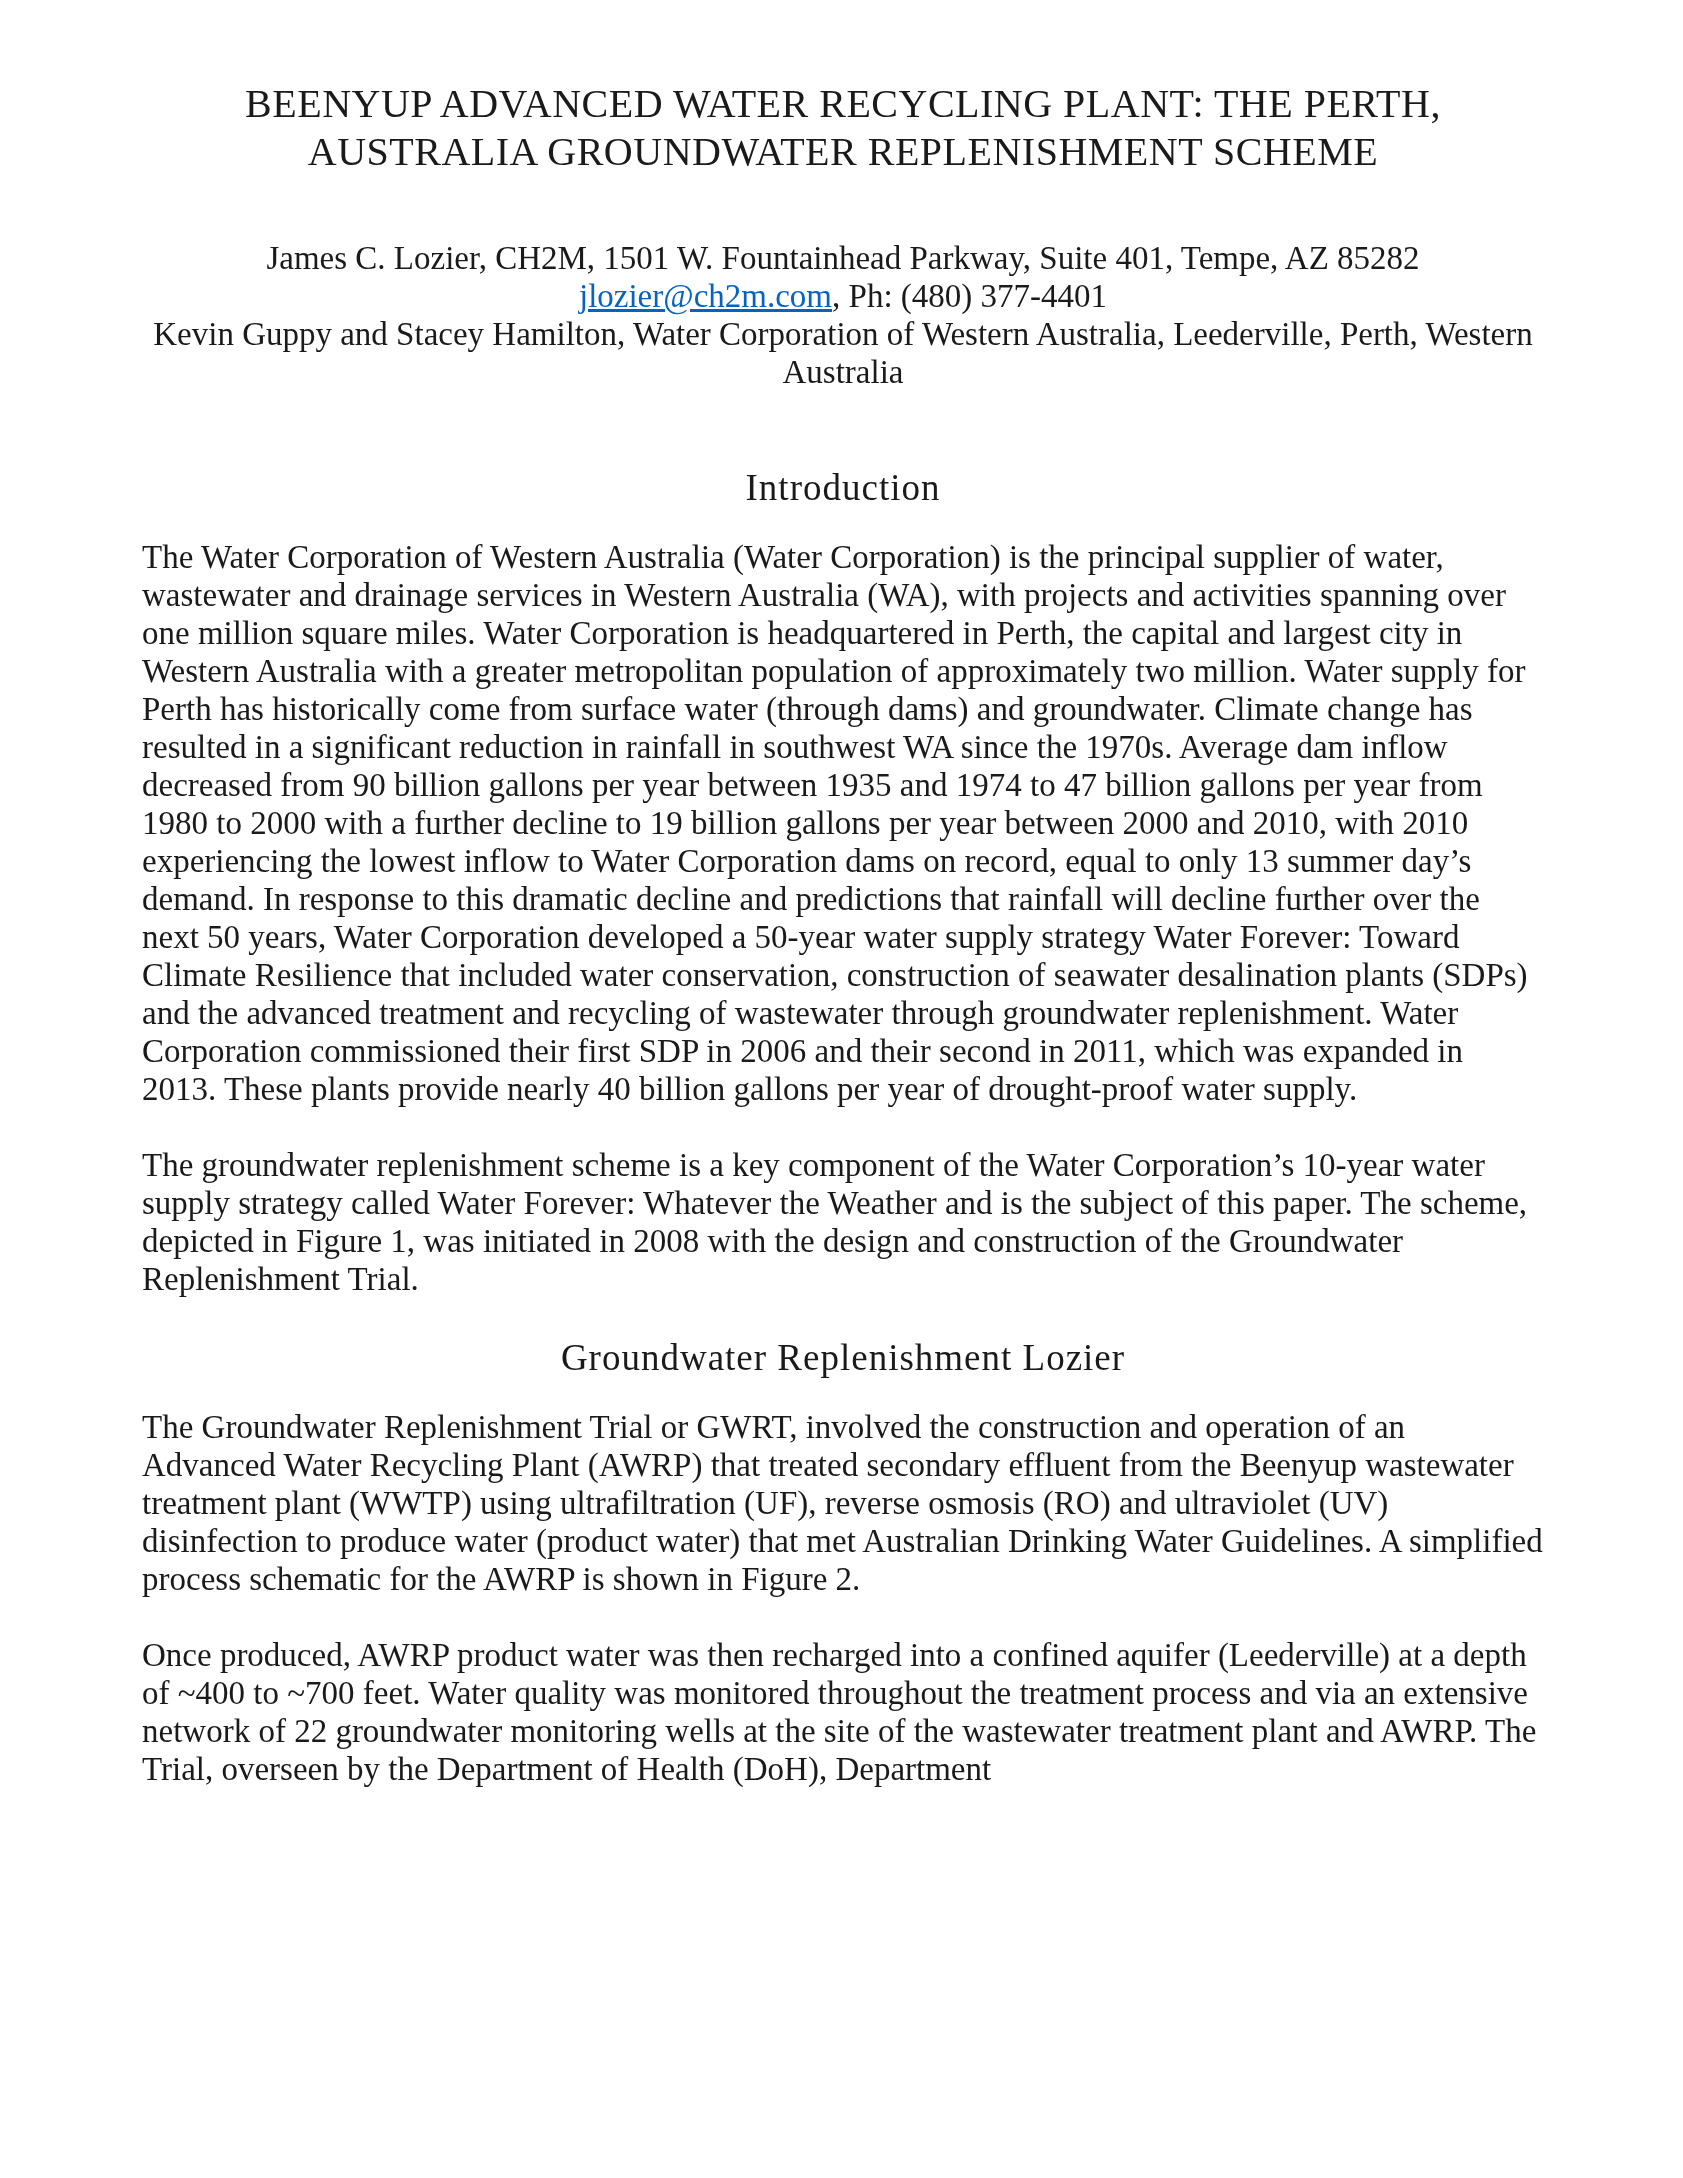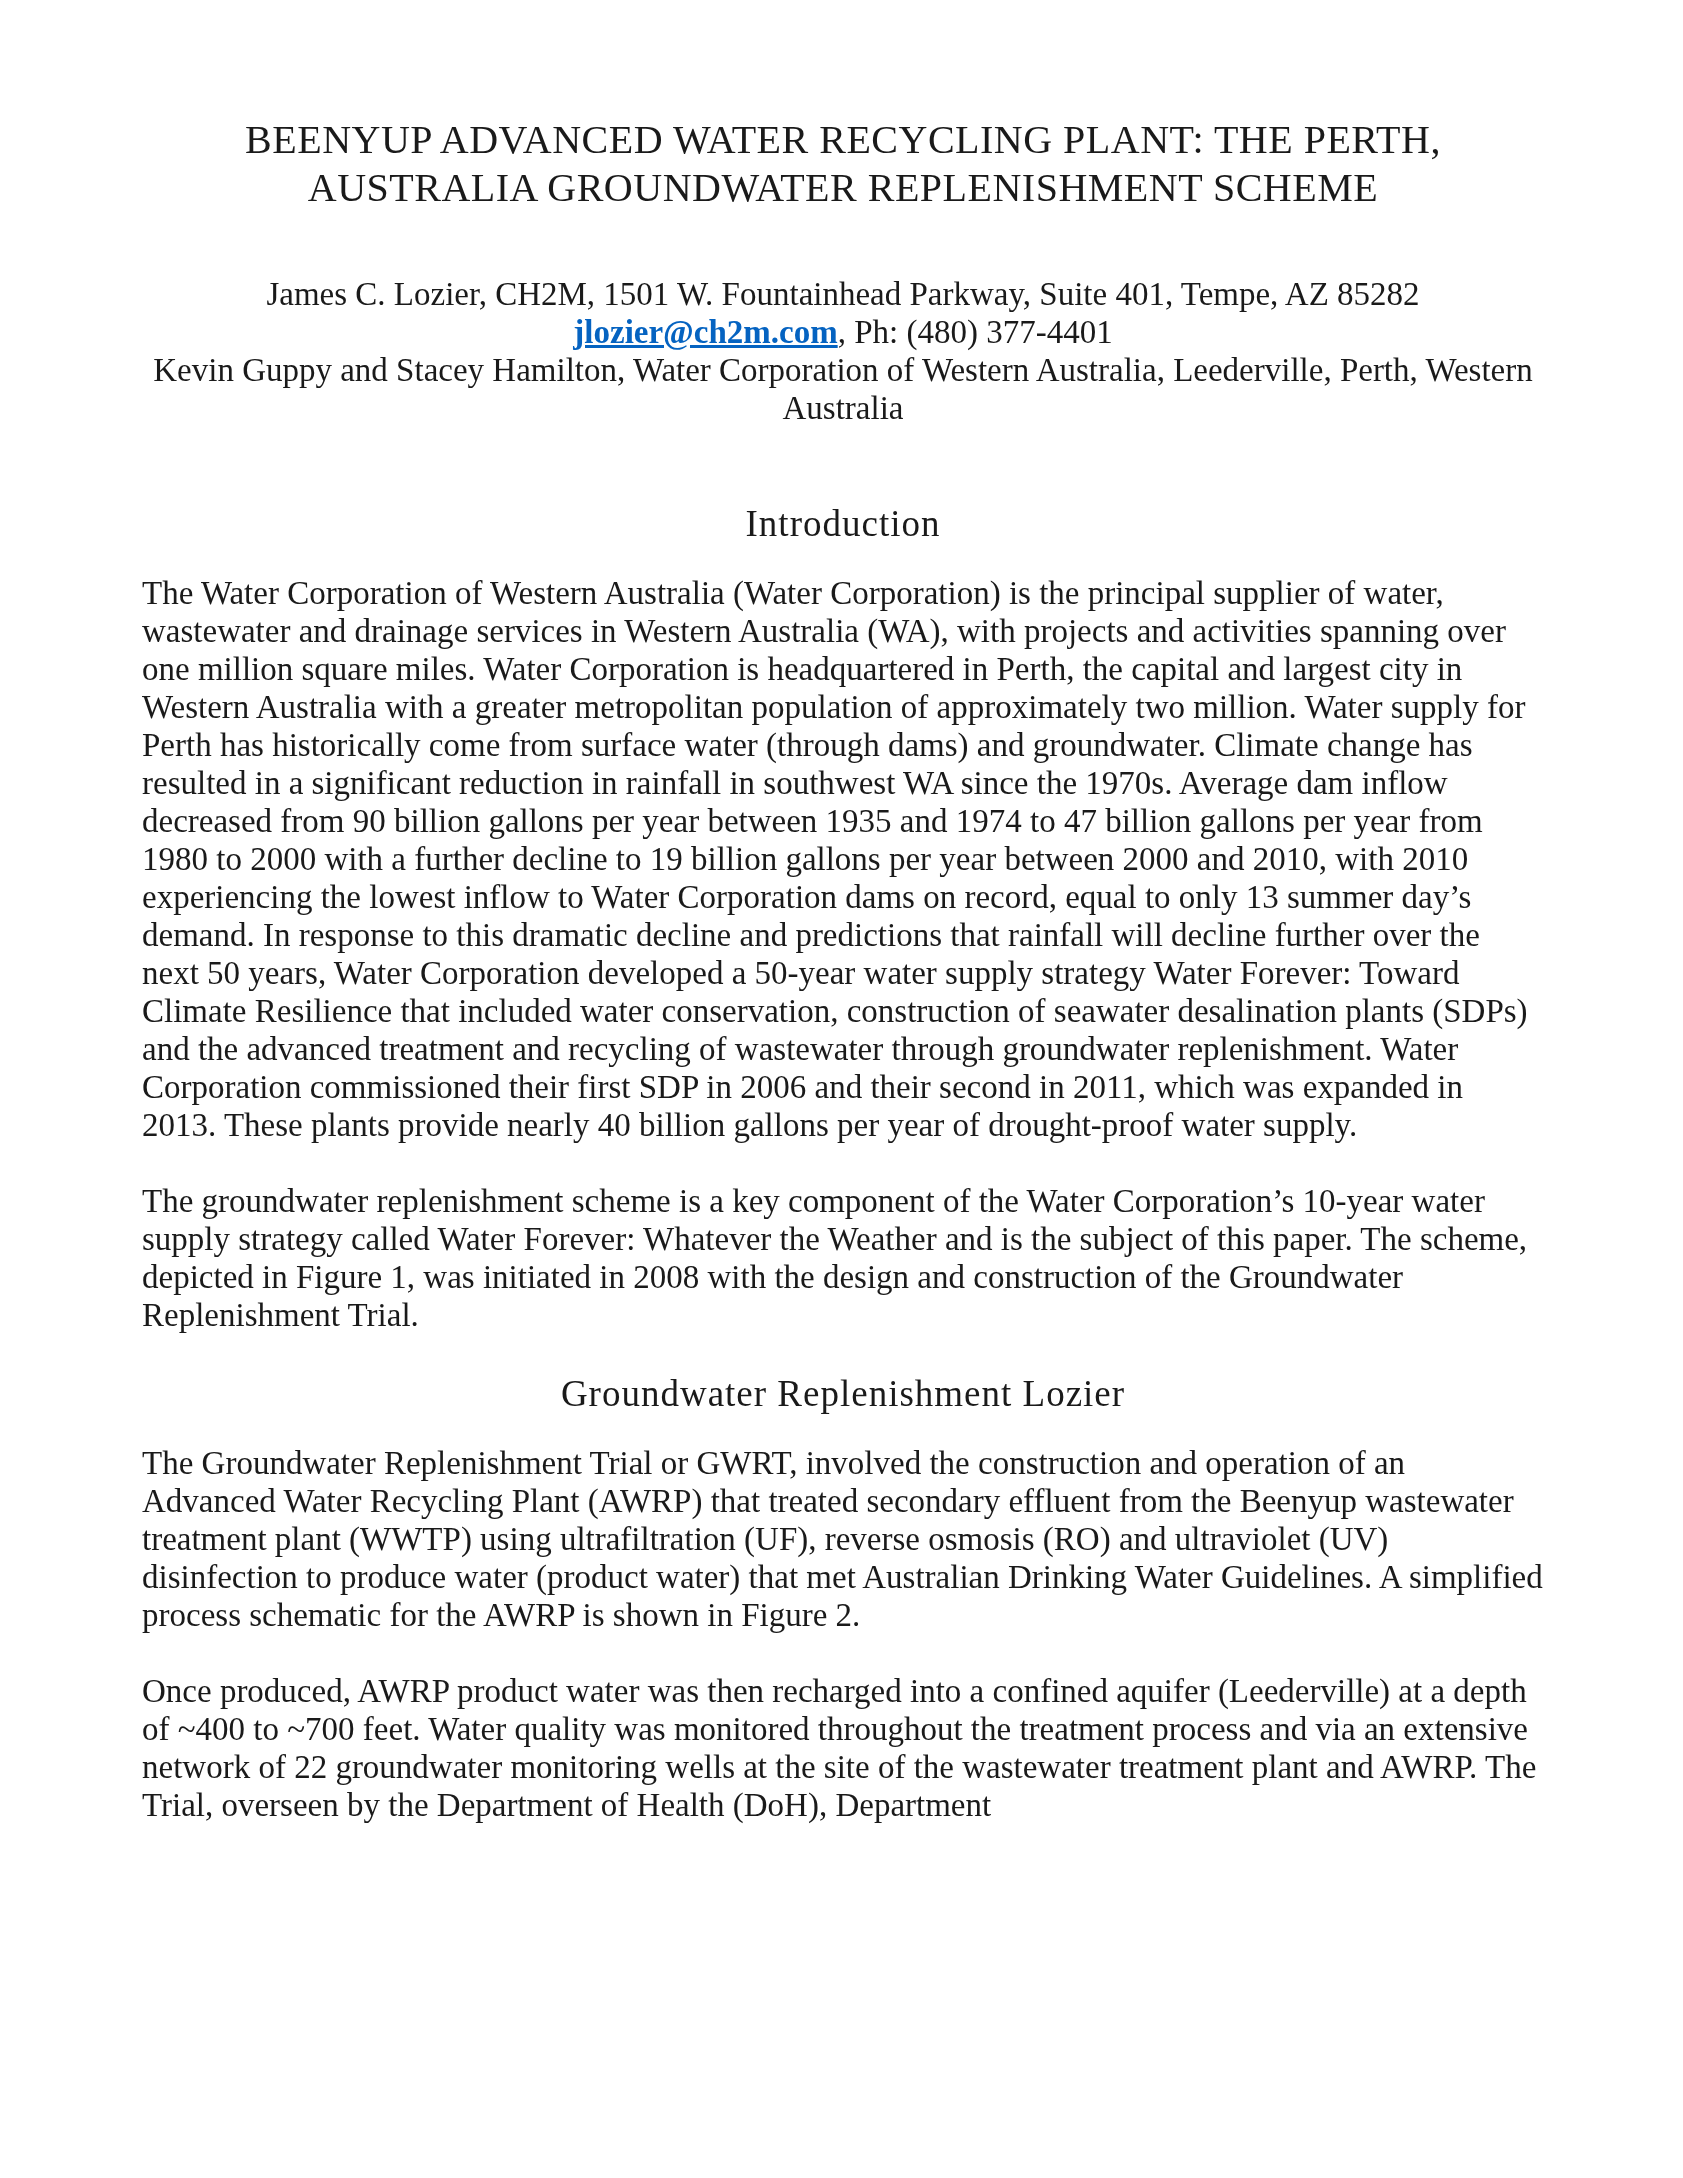--- a/index.html
+++ b/index.html
@@ -14,39 +14,38 @@
     font-family: "Liberation Serif", "DejaVu Serif", serif;
     overflow: hidden;
   }
   .page {
     box-sizing: border-box;
     width: 1683px;
     height: 2178px;
     padding: 0 139px 0 142px;
   }
   .paper-title {
-    padding-top: 116px;
+    padding-top: 80px;
     text-align: center;
     font-size: 40px;
     line-height: 48px;
     letter-spacing: 0.5px;
     white-space: pre-line;
   }
   .authors {
     margin-top: 63px;
     text-align: center;
     font-size: 33px;
     line-height: 38px;
   }
   .author-line { margin: 0; }
   .email-link {
     color: #0563C1;
     text-decoration: underline;
     cursor: pointer;
-    font-weight: bold;
   }
   .section-heading {
     text-align: center;
     font-size: 37px;
     line-height: 44px;
     font-weight: normal;
     letter-spacing: 1px;
     margin: 8px;
   }
   .heading-introduction { margin-top: 75px; }

